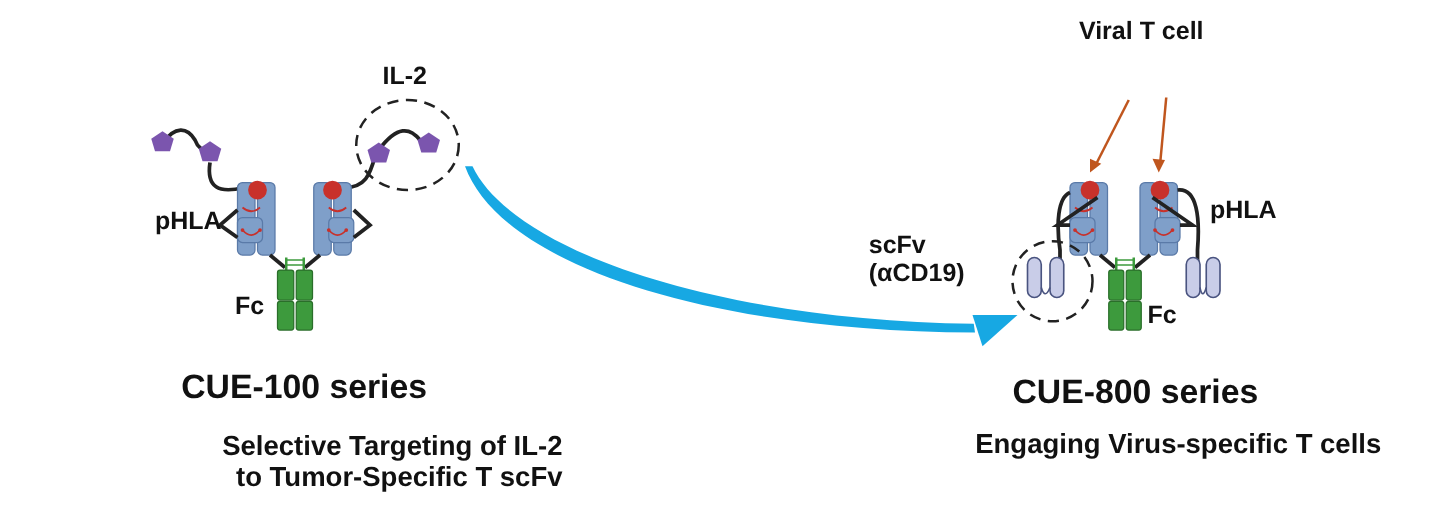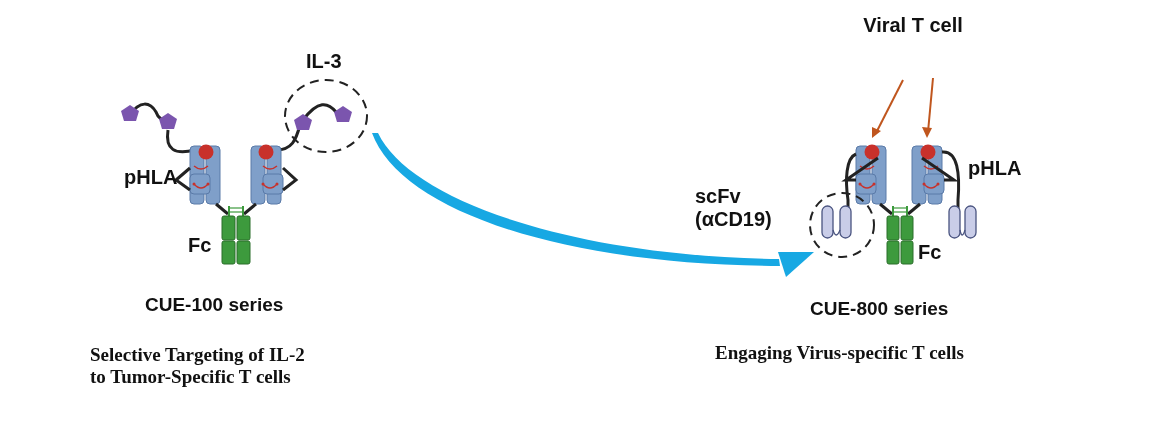--- a/index.html
+++ b/index.html
@@ -1,21 +1,21 @@
 <!DOCTYPE html>
 <html><head>
 <meta charset="utf-8">
 <style>
   html, body { margin: 0; padding: 0; background: #ffffff; }
   body { width: 1162px; height: 421px; position: relative; overflow: hidden;
          font-family: "Liberation Sans", "DejaVu Sans", sans-serif; color: #111; }
   .lbl { position: absolute; font-weight: bold; white-space: nowrap; line-height: 1.15; }
   .small { font-size: 20px; }
-  .series { font-size: 19px; }
-  .desc { font-size: 19px; text-align: left; font-family: Liberation Serif, serif; }
+  .series { font-size: 27px; }
+  .desc { font-size: 22px; text-align: right; }
   svg.canvas { position: absolute; left: 0; top: 0; }
 </style>
 </head>
 <body>
 
 <svg class="canvas" width="1162" height="421" viewBox="0 0 1162 421" xmlns="http://www.w3.org/2000/svg">
   <defs>
 
     <g id="hla-left">
       <rect x="0" y="0" width="14" height="58" rx="4" fill="#7f9fc9" stroke="#5a7aa8" stroke-width="1"></rect>
@@ -141,27 +141,27 @@
     <ellipse cx="842" cy="225" rx="32" ry="32" fill="none" stroke="#222" stroke-width="2" stroke-dasharray="9 6"></ellipse>
 
     <g>
       <rect x="949" y="206" width="11" height="32" rx="5.5" fill="#c9cde8" stroke="#4a5480" stroke-width="1.3"></rect>
       <rect x="965" y="206" width="11" height="32" rx="5.5" fill="#c9cde8" stroke="#4a5480" stroke-width="1.3"></rect>
       <path d="M960 230 Q962 240 965 230" stroke="#4a5480" stroke-width="1.3" fill="none"></path>
     </g>
   </g>
 </svg>
 
-<div class="lbl small" style="left:306px; top:50px;">IL-3</div>
+<div class="lbl small" style="left:306px; top:50px;">IL-2</div>
 <div class="lbl small" style="left:124px; top:166px;">pHLA</div>
 <div class="lbl small" style="left:188px; top:234px;">Fc</div>
 <div class="lbl series" style="left:145px; top:294px;">CUE-100 series</div>
 <div class="lbl desc" style="left:90px; top:344px; width:360px;">
   <div>Selective Targeting of IL-2</div>
-  <div>to Tumor-Specific T cells</div>
+  <div>to Tumor-Specific T scFv</div>
 </div>
 
 <div class="lbl small" style="left:848px; top:14px; width:130px; text-align:center;">
   <div>Viral T cell</div>
 </div>
 <div class="lbl small" style="left:968px; top:157px;">pHLA</div>
 <div class="lbl small" style="left:695px; top:185px; width:80px; text-align:left;">
   <div>scFv</div>
   <div>(αCD19)</div>
 </div>

